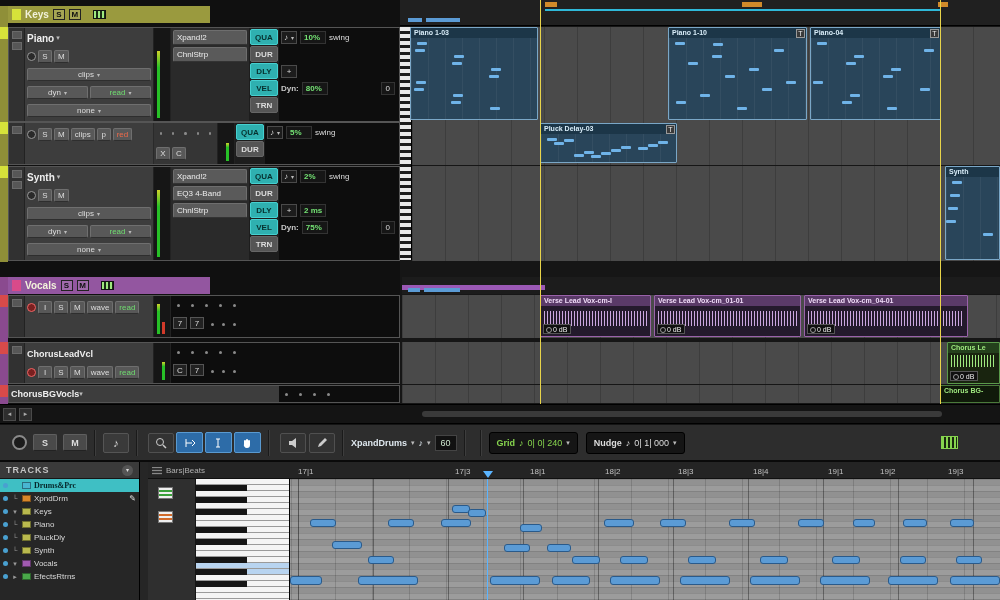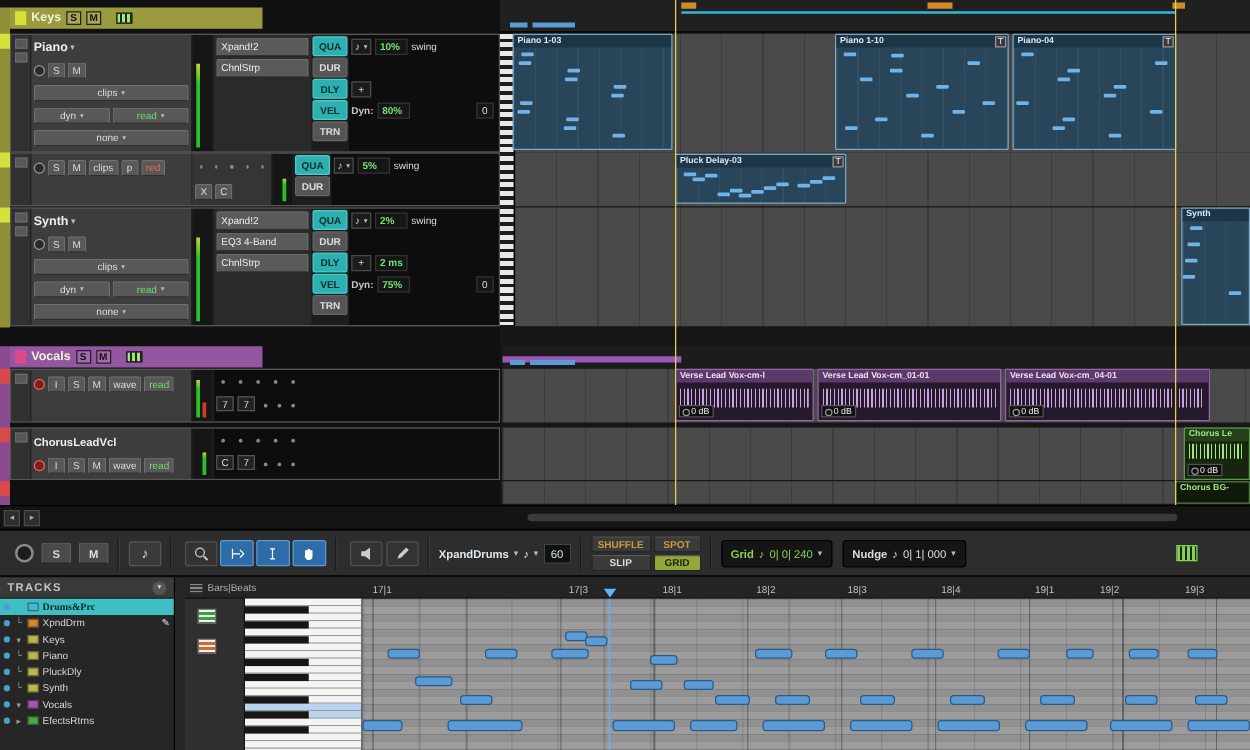--- a/index.html
+++ b/index.html
@@ -408,20 +408,34 @@
             <i class="dotsm"></i>
           </div>
         <div class="vrow">
           <span class="vbox">C</span>
           <span class="vbox">7</span>
           <span><i class="dotsm"></i><i class="dotsm"></i><i class="dotsm"></i></span>
         </div>
       </div>
     </div>
 
+    <div class="trk" style="top:385px;height:18px">
+      <div class="main" style="flex:1;flex-direction:row;align-items:center">
+        <span class="title sm">ChorusBGVocls</span>
+        <span class="caret">▾</span>
+      </div>
+      <div class="vals" style="flex:0 0 120px;justify-content:center">
+        <div class="vrow">
+            <i class="dotsm"></i>
+            <i class="dotsm"></i>
+            <i class="dotsm"></i>
+            <i class="dotsm"></i>
+          </div>
+      </div>
+    </div>
   </div>
 
   <div id="arr">
     <div class="toprule">
       <i class="chipO" style="left:145px;width:12px"></i>
       <i class="chipO" style="left:342px;width:20px"></i>
       <i class="chipO" style="left:538px;width:10px"></i>
       <i class="cyan" style="left:145px;width:395px"></i>
       <i class="bluechip" style="left:8px;top:18px;width:14px"></i>
       <i class="bluechip" style="left:26px;top:18px;width:34px"></i>
@@ -592,26 +606,20 @@
     </span>
     <span class="vsep"></span>
     <span class="plug">
       <b>XpandDrums</b>
       <i class="caret">▾</i>
       <i>♪</i>
       <i class="caret">▾</i>
       <span class="tempo">60</span>
     </span>
     <span class="vsep"></span>
-    <span class="modes">
-      <span class="mode">SHUFFLE</span>
-      <span class="mode">SPOT</span>
-      <span class="mode slip">SLIP</span>
-      <span class="mode grid-on">GRID</span>
-    </span>
     <span class="vsep"></span>
     <span class="readout">
       <b class="rlabel green">Grid</b>
       <i class="green">♪</i>
       <span class="rval green">0| 0| 240</span>
       <i class="caret">▾</i>
     </span>
     <span class="readout" style="margin-left:8px">
       <b class="rlabel">Nudge</b>
       <i>♪</i>

